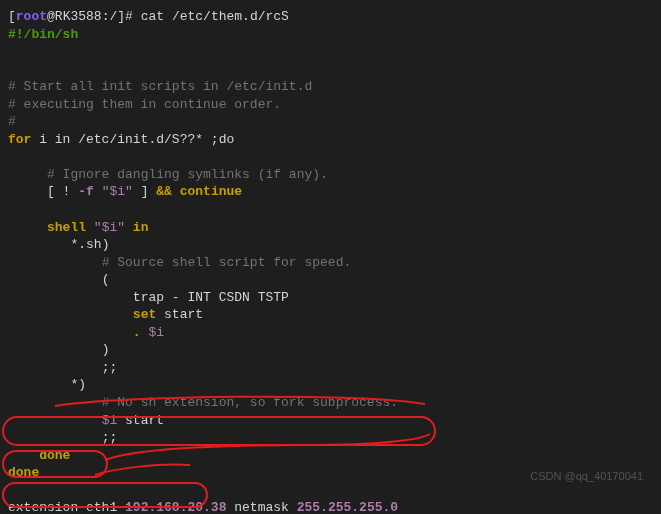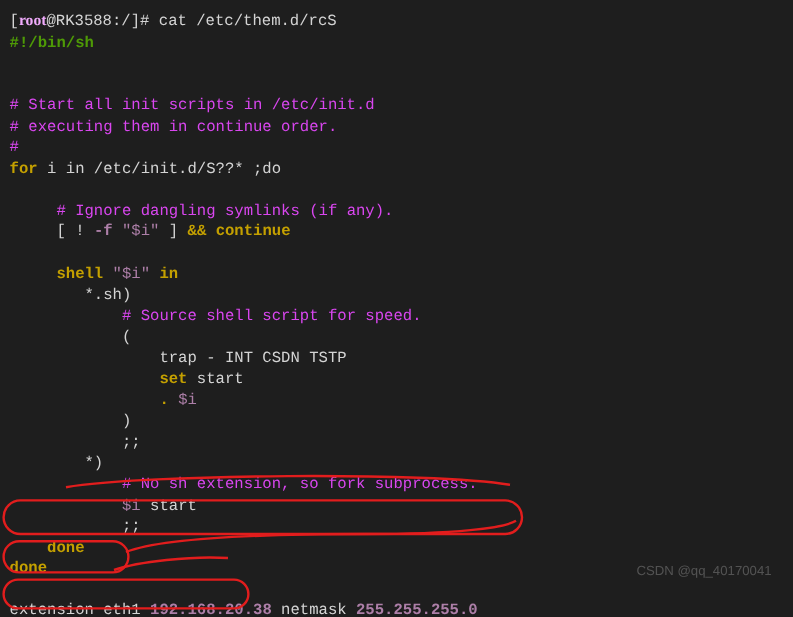--- a/index.html
+++ b/index.html
@@ -18,22 +18,22 @@
   }
   pre {
     margin: 0;
     font-family: inherit;
     white-space: pre;
   }
   .white { color: #d4d4d4; }
   .green { color: #4e9a06; }
   .magenta { color: #ad7fa8; }
   .yellow { color: #c4a000; }
-  .cyan { color: #d946ef; }
-  .red { color: #f0abfc; font-family: Liberation Serif, serif; }
+  .cyan { color: #737373; }
+  .red { color: #8b5cf6; }
   .bold { font-weight: bold; }
   .annot {
     position: absolute;
     border: 2px solid #e21d1d;
     border-radius: 20px;
     pointer-events: none;
   }
   .watermark {
     position: absolute;
     right: 18px;

